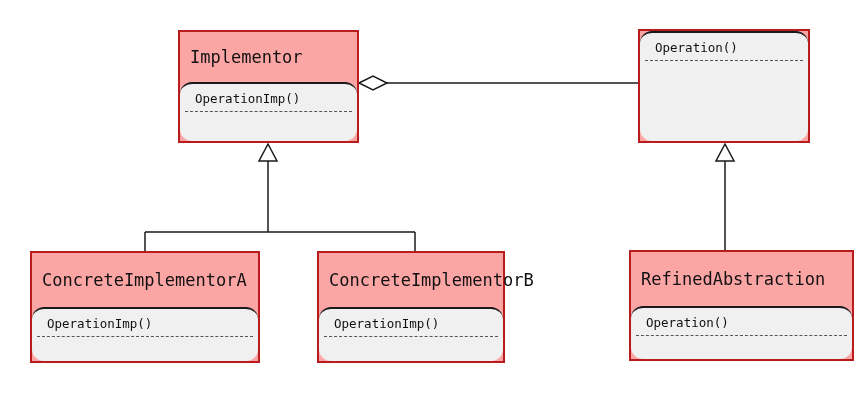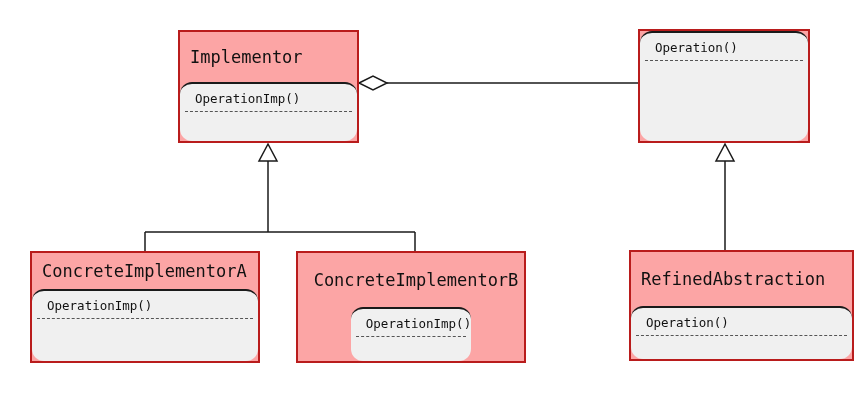--- a/index.html
+++ b/index.html
@@ -90,28 +90,28 @@
   </div>
 
   <div class="uml-class" style="left:638px; top:29px; width:172px; height:114px;">
     <div class="uml-methods">
       <div class="uml-method">Operation()</div>
       <div class="uml-sep"></div>
     </div>
   </div>
 
   <div class="uml-class" style="left:30px; top:251px; width:230px; height:112px;">
-    <div class="uml-title" style="height:36px;">ConcreteImplementorA</div>
+    <div class="uml-title" style="height:54px;">ConcreteImplementorA</div>
     <div class="uml-methods">
       <div class="uml-method">OperationImp()</div>
       <div class="uml-sep"></div>
     </div>
   </div>
 
-  <div class="uml-class" style="left:296px; top:251px; width:230px; height:112px;align-items:center;">
+  <div class="uml-class" style="left:317px; top:251px; width:188px; height:112px;">
     <div class="uml-title" style="height:54px;">ConcreteImplementorB</div>
     <div class="uml-methods">
       <div class="uml-method">OperationImp()</div>
       <div class="uml-sep"></div>
     </div>
   </div>
 
   <div class="uml-class" style="left:613px; top:250px; width:225px; height:111px;margin-left:16px;">
     <div class="uml-title" style="height:54px;">RefinedAbstraction</div>
     <div class="uml-methods">

